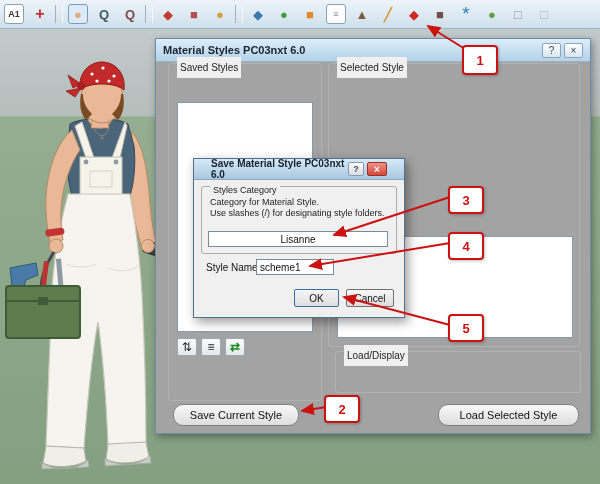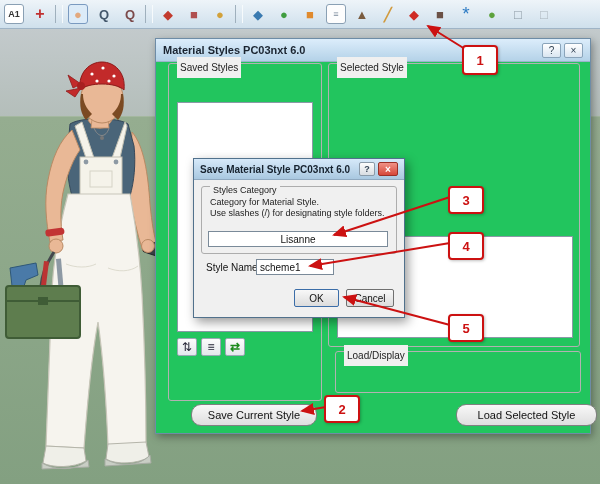--- a/index.html
+++ b/index.html
@@ -19,21 +19,21 @@
 
   
   .scene { position:absolute; left:0; right:0; top:28px; bottom:0; z-index:1; }
   .sky { position:absolute; top:0; left:0; right:0; height:88px; background:linear-gradient(#c3cacc,#b4beba); }
   .ground { position:absolute; top:88px; bottom:0; left:0; right:0;
     background:linear-gradient(#95ad90,#83a081); border-top:1px solid #a4b89f; }
   .person { position:absolute; left:-4px; top:26px; width:230px; height:430px; z-index:2; }
 
   
   .dlg { position:absolute; left:155px; top:38px; width:434px; height:394px;
-    background:#22c55e; border:1px solid #6e8ca6; box-shadow:2px 3px 8px rgba(0,0,0,.35); z-index:5; }
+    background:#a3a3a3; border:1px solid #6e8ca6; box-shadow:2px 3px 8px rgba(0,0,0,.35); z-index:5; }
   .dlg-title { height:22px; background:linear-gradient(#dcedfb,#b4d2e8); display:flex;
     align-items:center; padding:0 7px; font-size:11px; font-weight:bold; color:#1a2430;
     border-bottom:1px solid #9ab4cb; }
   .dlg-btns { margin-left:auto; display:flex; gap:3px; }
   .tbtn { box-sizing:border-box; width:19px; height:15px; border:1px solid #8aa4ba;
     background:linear-gradient(#ffffff,#d9e6f1); font-size:10px; font-weight:normal;
     display:flex; align-items:center; justify-content:center; border-radius:2px; color:#345; }
 
   .grp { position:absolute; border:1px solid #b2b2b2; border-radius:3px; }
   .glabel { position:absolute; top:-7px; left:8px; background:#f0f0f0; padding:5px 3px;
@@ -41,34 +41,34 @@
 
   .listbox { position:absolute; background:#fff; border:1px solid #8a99a6; }
 
   .mtb-row { position:absolute; display:flex; gap:4px; }
   .mtb { box-sizing:border-box; width:20px; height:18px; border:1px solid #9aa8b4;
     background:linear-gradient(#fcfcfc,#e3e8ec); display:flex; align-items:center;
     justify-content:center; font-size:12px; border-radius:2px; }
 
   .btn { position:absolute; box-sizing:border-box; border:1px solid #808080; border-radius:10px;
     background:linear-gradient(#f8f8f8,#dedede); font-size:11px; color:#111;
-    display:flex; align-items:center; justify-content:center; font-family:"Liberation Sans",sans-serif;margin-left:18px; }
+    display:flex; align-items:center; justify-content:center; font-family:"Liberation Sans",sans-serif; }
 
   .radio-row { position:absolute; left:0; right:0; top:14px; display:flex; align-items:center; }
   .radio { box-sizing:border-box; width:11px; height:11px; border-radius:50%;
     border:1px solid #5a6a78; background:#fff; display:inline-block; position:relative; flex:0 0 auto; }
   .radio.checked::after { content:""; position:absolute; left:2px; top:2px; right:2px; bottom:2px;
     border-radius:50%; background:#2a2a2a; }
   .radio-label { font-size:10px; color:#111; margin-left:5px; }
 
   
   .sdlg { position:absolute; left:193px; top:158px; width:210px; height:158px;
     background:#f0f0f0; border:1px solid #51718c; box-shadow:3px 4px 10px rgba(0,0,0,.4); z-index:10; }
   .sdlg-title { height:20px; background:linear-gradient(#d6e9f9,#a9c8e0); display:flex;
-    align-items:center; padding:0 6px; font-size:10px; font-weight:bold; color:#16222e;
+    align-items:center; padding:0 17px; font-size:10px; font-weight:bold; color:#16222e;
     border-bottom:1px solid #8fa9c0; }
   .sdlg-btns { margin-left:auto; display:flex; gap:3px; }
   .sbtn-help { box-sizing:border-box; width:16px; height:14px; border:1px solid #8a9aa8;
     background:linear-gradient(#fdfdfd,#d8dde2); font-size:9px; display:flex; align-items:center;
     justify-content:center; border-radius:2px; color:#345; }
   .sbtn-close { box-sizing:border-box; width:20px; height:14px; border:1px solid #9a2f26;
     background:linear-gradient(#f09286,#d6473a); font-size:10px; font-weight:bold; color:#fff;
     display:flex; align-items:center; justify-content:center; border-radius:2px; }
   .hint { position:absolute; left:8px; top:10px; right:6px; font-size:9px; line-height:11px; color:#222; }
   .sinput { position:absolute; box-sizing:border-box; height:16px; border:1px solid #7a8a99;

